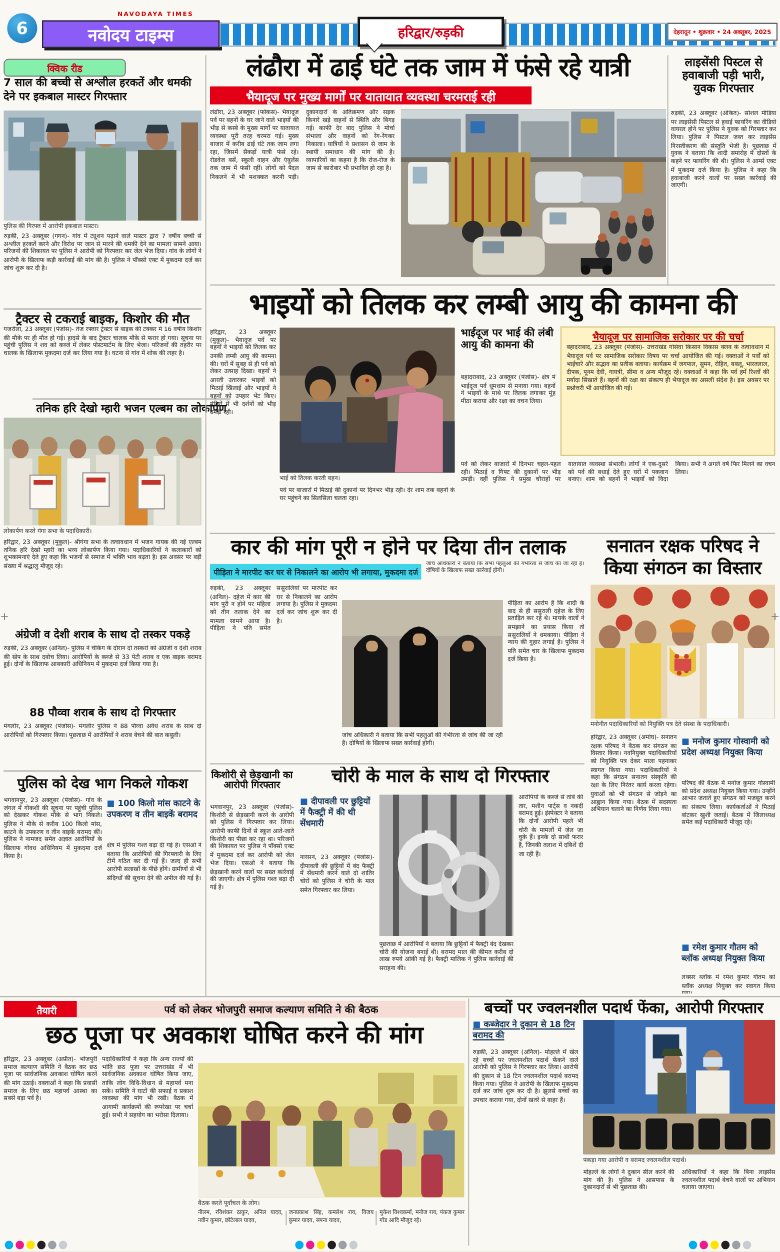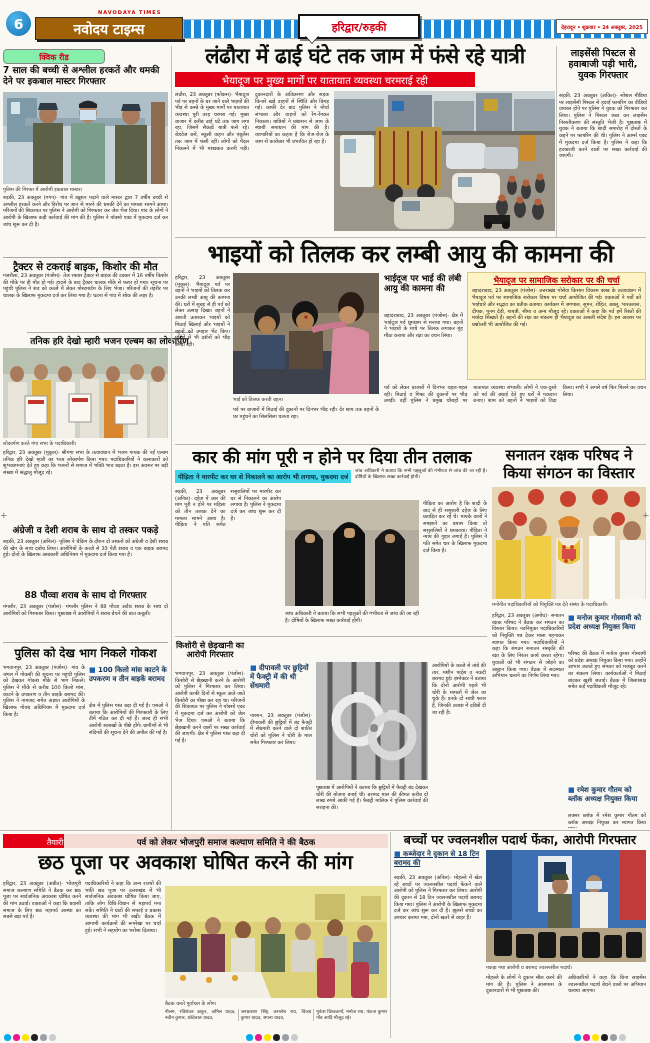--- a/index.html
+++ b/index.html
@@ -13,23 +13,23 @@
   .cap{font-size:5px;color:#333;line-height:1.2;}
   .subbullet{font-size:7px;font-weight:bold;color:#11355c;line-height:1.25;}
   .subbullet .sq{color:#1e63b0;}
   .rule-v{background:#c2c0ba;width:1px;}
   .rule-h{background:#b9b7b1;height:1px;}
   .photo{display:block;}
   .photo svg{display:block;width:100%;height:100%;}
   .stripes{background:repeating-linear-gradient(90deg,#1e88d8 0 7px,#ffffff 7px 10px);border:1px solid #9fb6c9;}
   .badge{background:#fff;border:2px solid #141414;box-shadow:2px 2px 0 rgba(0,0,0,.45);
          display:flex;align-items:center;justify-content:center;}
-  .masthead{background:#a16207;border:1px solid #2b2b2b;box-shadow:2px 2px 0 #1c1c1c;
+  .masthead{background:#8b5cf6;border:1px solid #2b2b2b;box-shadow:2px 2px 0 #1c1c1c;
             display:flex;align-items:center;justify-content:center;}
-  .kickerstrip{background:#e30016;color:#fff;font-weight:normal;display:flex;align-items:center;padding:0 22px;text-align:center;}
+  .kickerstrip{background:#e30016;color:#fff;font-weight:bold;display:flex;align-items:center;padding:0 6px;text-align:center;}
   .dotrow span{display:inline-block;width:7px;height:7px;border-radius:50%;margin-right:2px;}
 </style>
 </head>
 <body>
 
 <div class="page">
 
   <div class="abs" style="left:6px;top:11px;width:25px;height:25px;border-radius:50%;background:radial-gradient(circle at 35% 30%,#4db4e8,#1473b8);color:#fff;font-weight:bold;font-size:14px;display:flex;align-items:center;justify-content:center;">
       <span>6</span>
     </div>
@@ -277,20 +277,21 @@
   <div class="abs subbullet" style="left:568px;top:614px;width:78px;"><span class="sq">■ </span><span>मनोज कुमार गोस्वामी को प्रदेश अध्यक्ष नियुक्त किया</span></div>
   <div class="abs body5" style="left:568px;top:650px;width:78px;height:132px;overflow:hidden;">परिषद की बैठक में मनोज कुमार गोस्वामी को प्रदेश अध्यक्ष नियुक्त किया गया। उन्होंने आभार जताते हुए संगठन को मजबूत करने का संकल्प लिया। कार्यकर्ताओं ने मिठाई बांटकर खुशी जताई। बैठक में जिलाध्यक्ष समेत कई पदाधिकारी मौजूद रहे।</div>
   <div class="abs subbullet" style="left:568px;top:786px;width:78px;"><span class="sq">■ </span><span>रमेश कुमार गौतम को ब्लॉक अध्यक्ष नियुक्त किया</span></div>
   <div class="abs body5" style="left:568px;top:812px;width:78px;height:16px;overflow:hidden;">लक्सर ब्लॉक में रमेश कुमार गौतम को ब्लॉक अध्यक्ष नियुक्त कर स्वागत किया गया।</div>
 
   <div class="abs rule-h" style="left:175px;top:636px;width:312px;"></div>
 
   <div class="abs hl ctr" style="left:175px;top:641px;width:70px;font-size:8px;">किशोरी से छेड़खानी का आरोपी गिरफ्तार</div>
   <div class="abs body5" style="left:175px;top:670px;width:70px;height:158px;overflow:hidden;">भगवानपुर, 23 अक्तूबर (पंजोस)- किशोरी से छेड़खानी करने के आरोपी को पुलिस ने गिरफ्तार कर लिया। आरोपी काफी दिनों से स्कूल आते-जाते किशोरी का पीछा कर रहा था। परिजनों की शिकायत पर पुलिस ने पॉक्सो एक्ट में मुकदमा दर्ज कर आरोपी को जेल भेज दिया। एसओ ने बताया कि छेड़खानी करने वालों पर सख्त कार्रवाई की जाएगी। क्षेत्र में पुलिस गश्त बढ़ा दी गई है।</div>
 
+  <div class="abs hl ctr" style="left:248px;top:639px;width:238px;font-size:15px;white-space:nowrap;overflow:hidden;">चोरी के माल के साथ दो गिरफ्तार</div>
   <div class="abs subbullet" style="left:250px;top:664px;width:62px;"><span class="sq">■ </span><span>दीपावली पर छुट्टियों में फैक्ट्री में की थी सेंधमारी</span></div>
   <div class="abs body5" style="left:250px;top:712px;width:62px;height:116px;overflow:hidden;">नारसन, 23 अक्तूबर (पंजोस)- दीपावली की छुट्टियों में बंद फैक्ट्री में सेंधमारी करने वाले दो शातिर चोरों को पुलिस ने चोरी के माल समेत गिरफ्तार कर लिया।</div>
   <div class="abs photo" style="left:316px;top:662px;width:112px;height:118px;">
     <svg viewBox="0 0 112 118" preserveAspectRatio="none">
       <rect width="112" height="118" fill="#b7b7b7"></rect>
       <g stroke="#5a5a5a" stroke-width="5">
           <line x1="14" y1="0" x2="14" y2="118"></line>
           <line x1="38" y1="0" x2="38" y2="118"></line>
           <line x1="62" y1="0" x2="62" y2="118"></line>
           <line x1="86" y1="0" x2="86" y2="118"></line>

